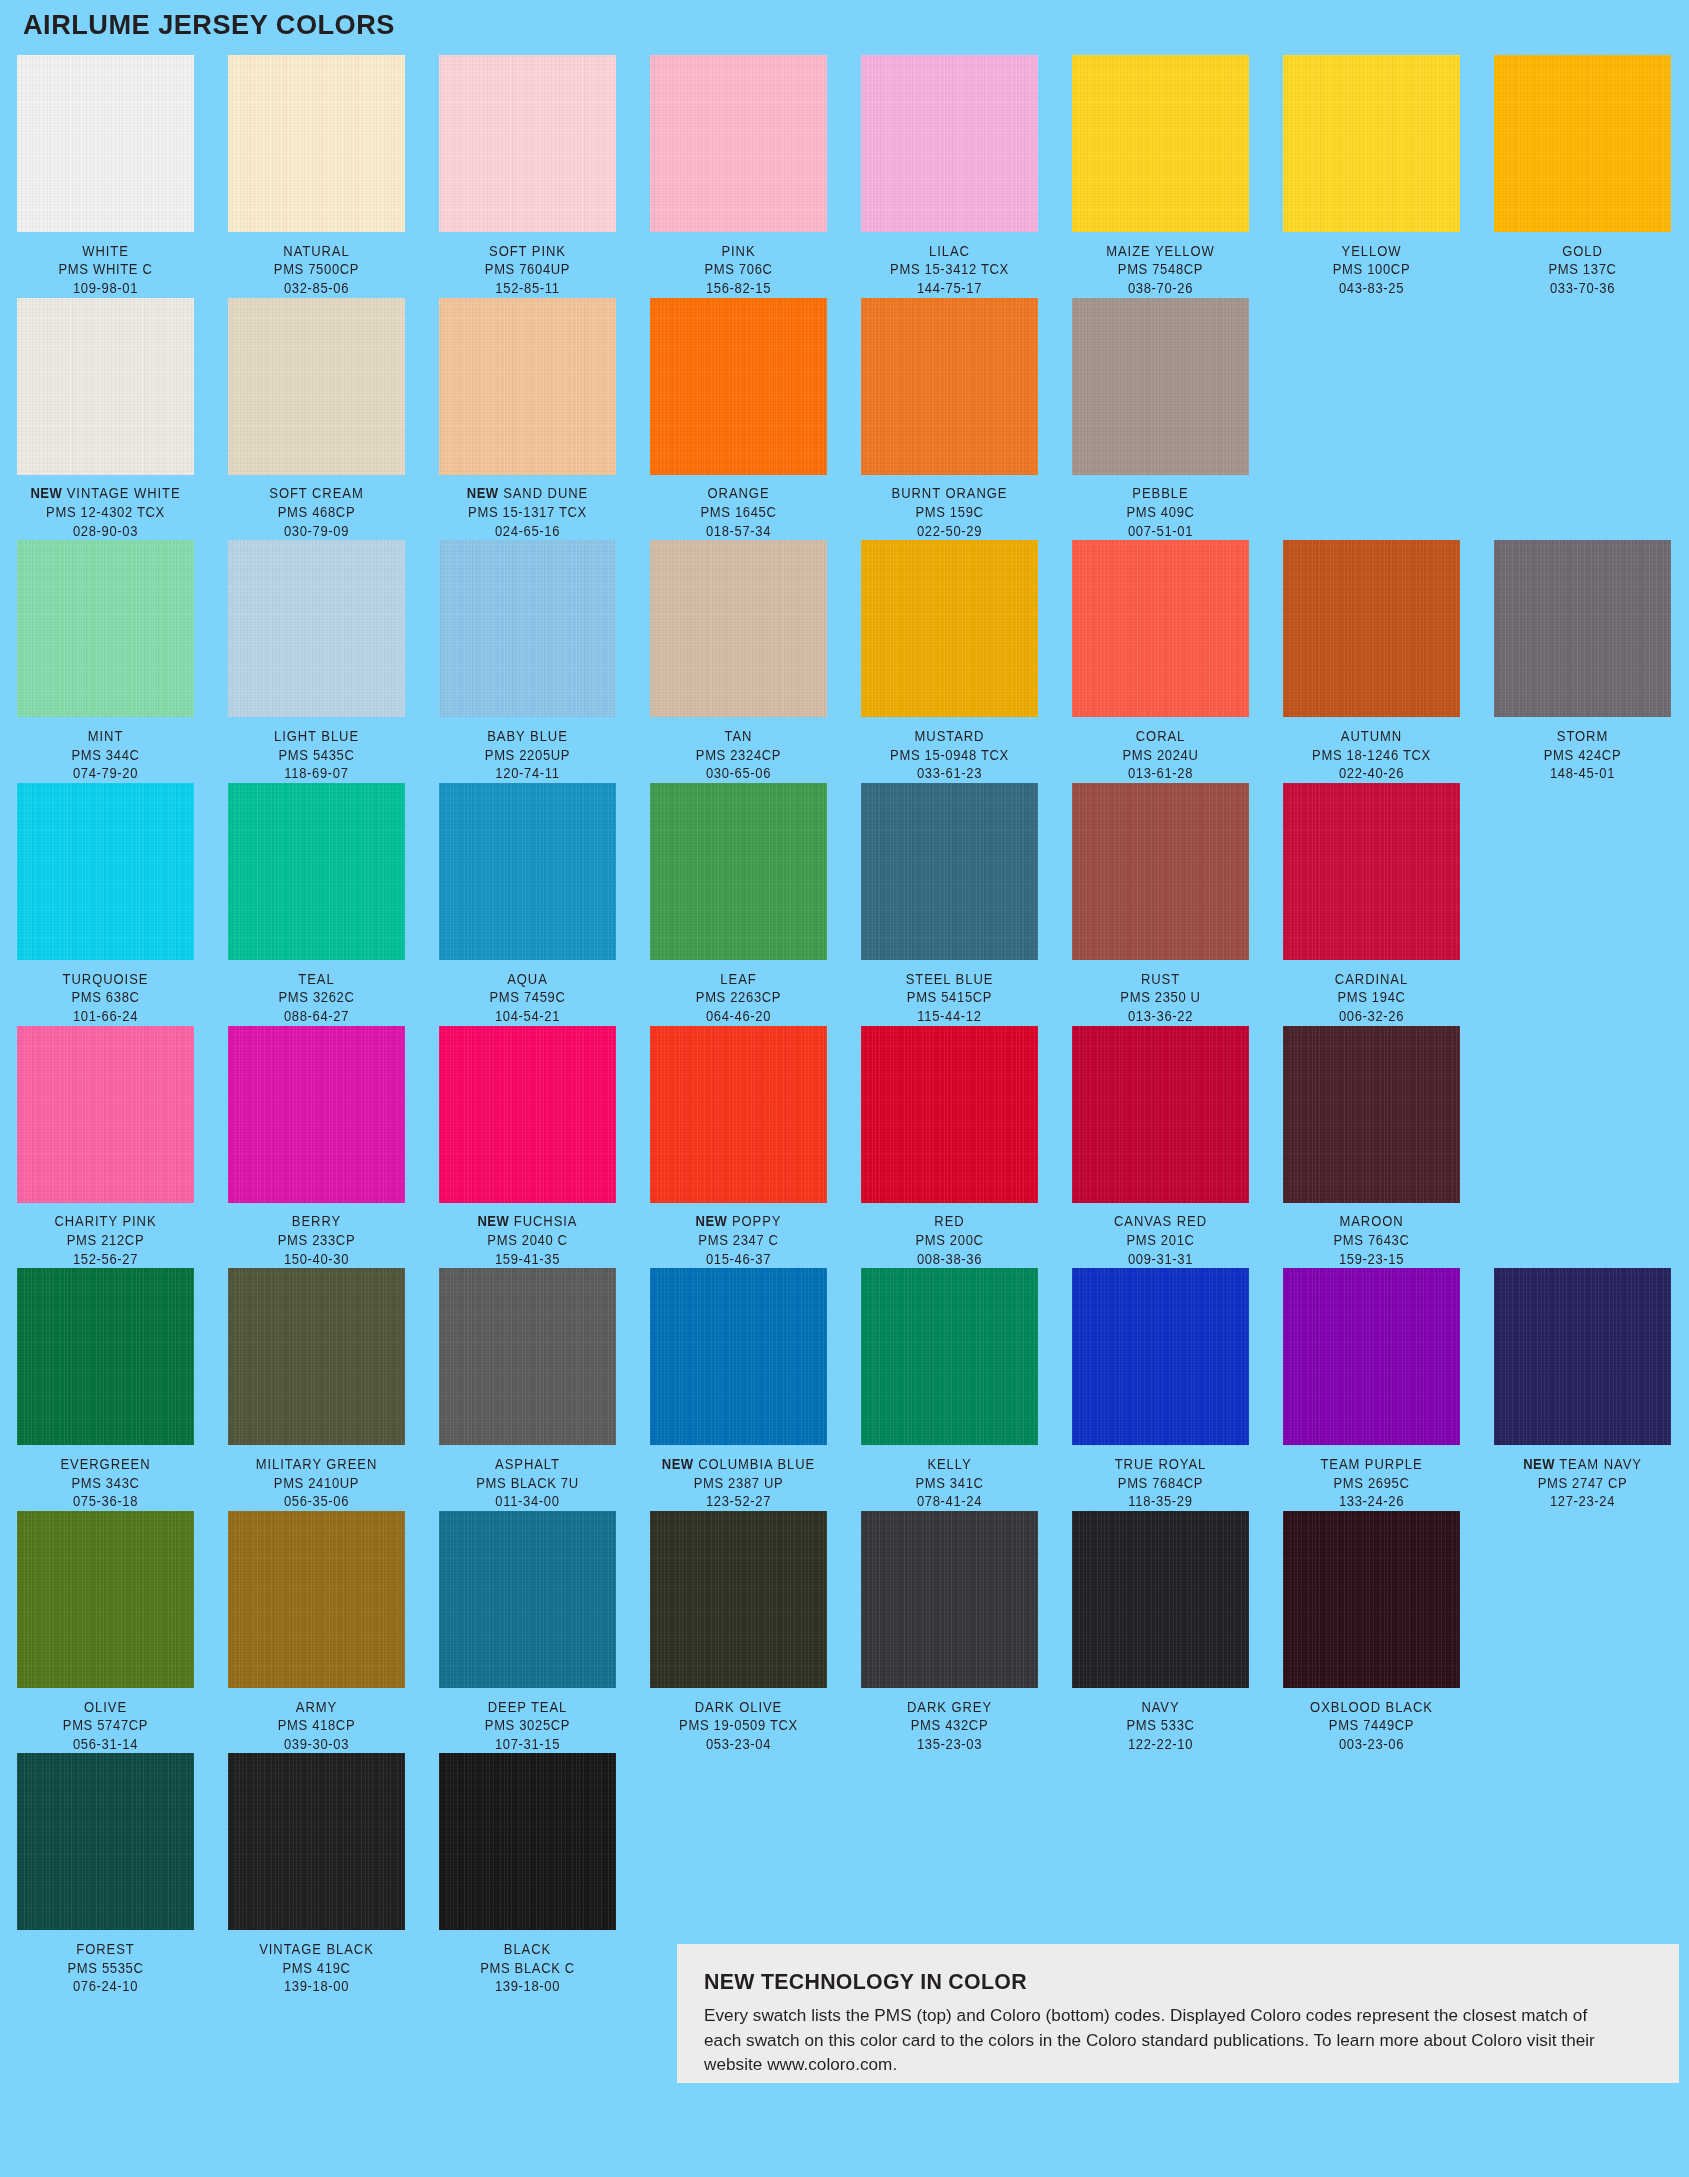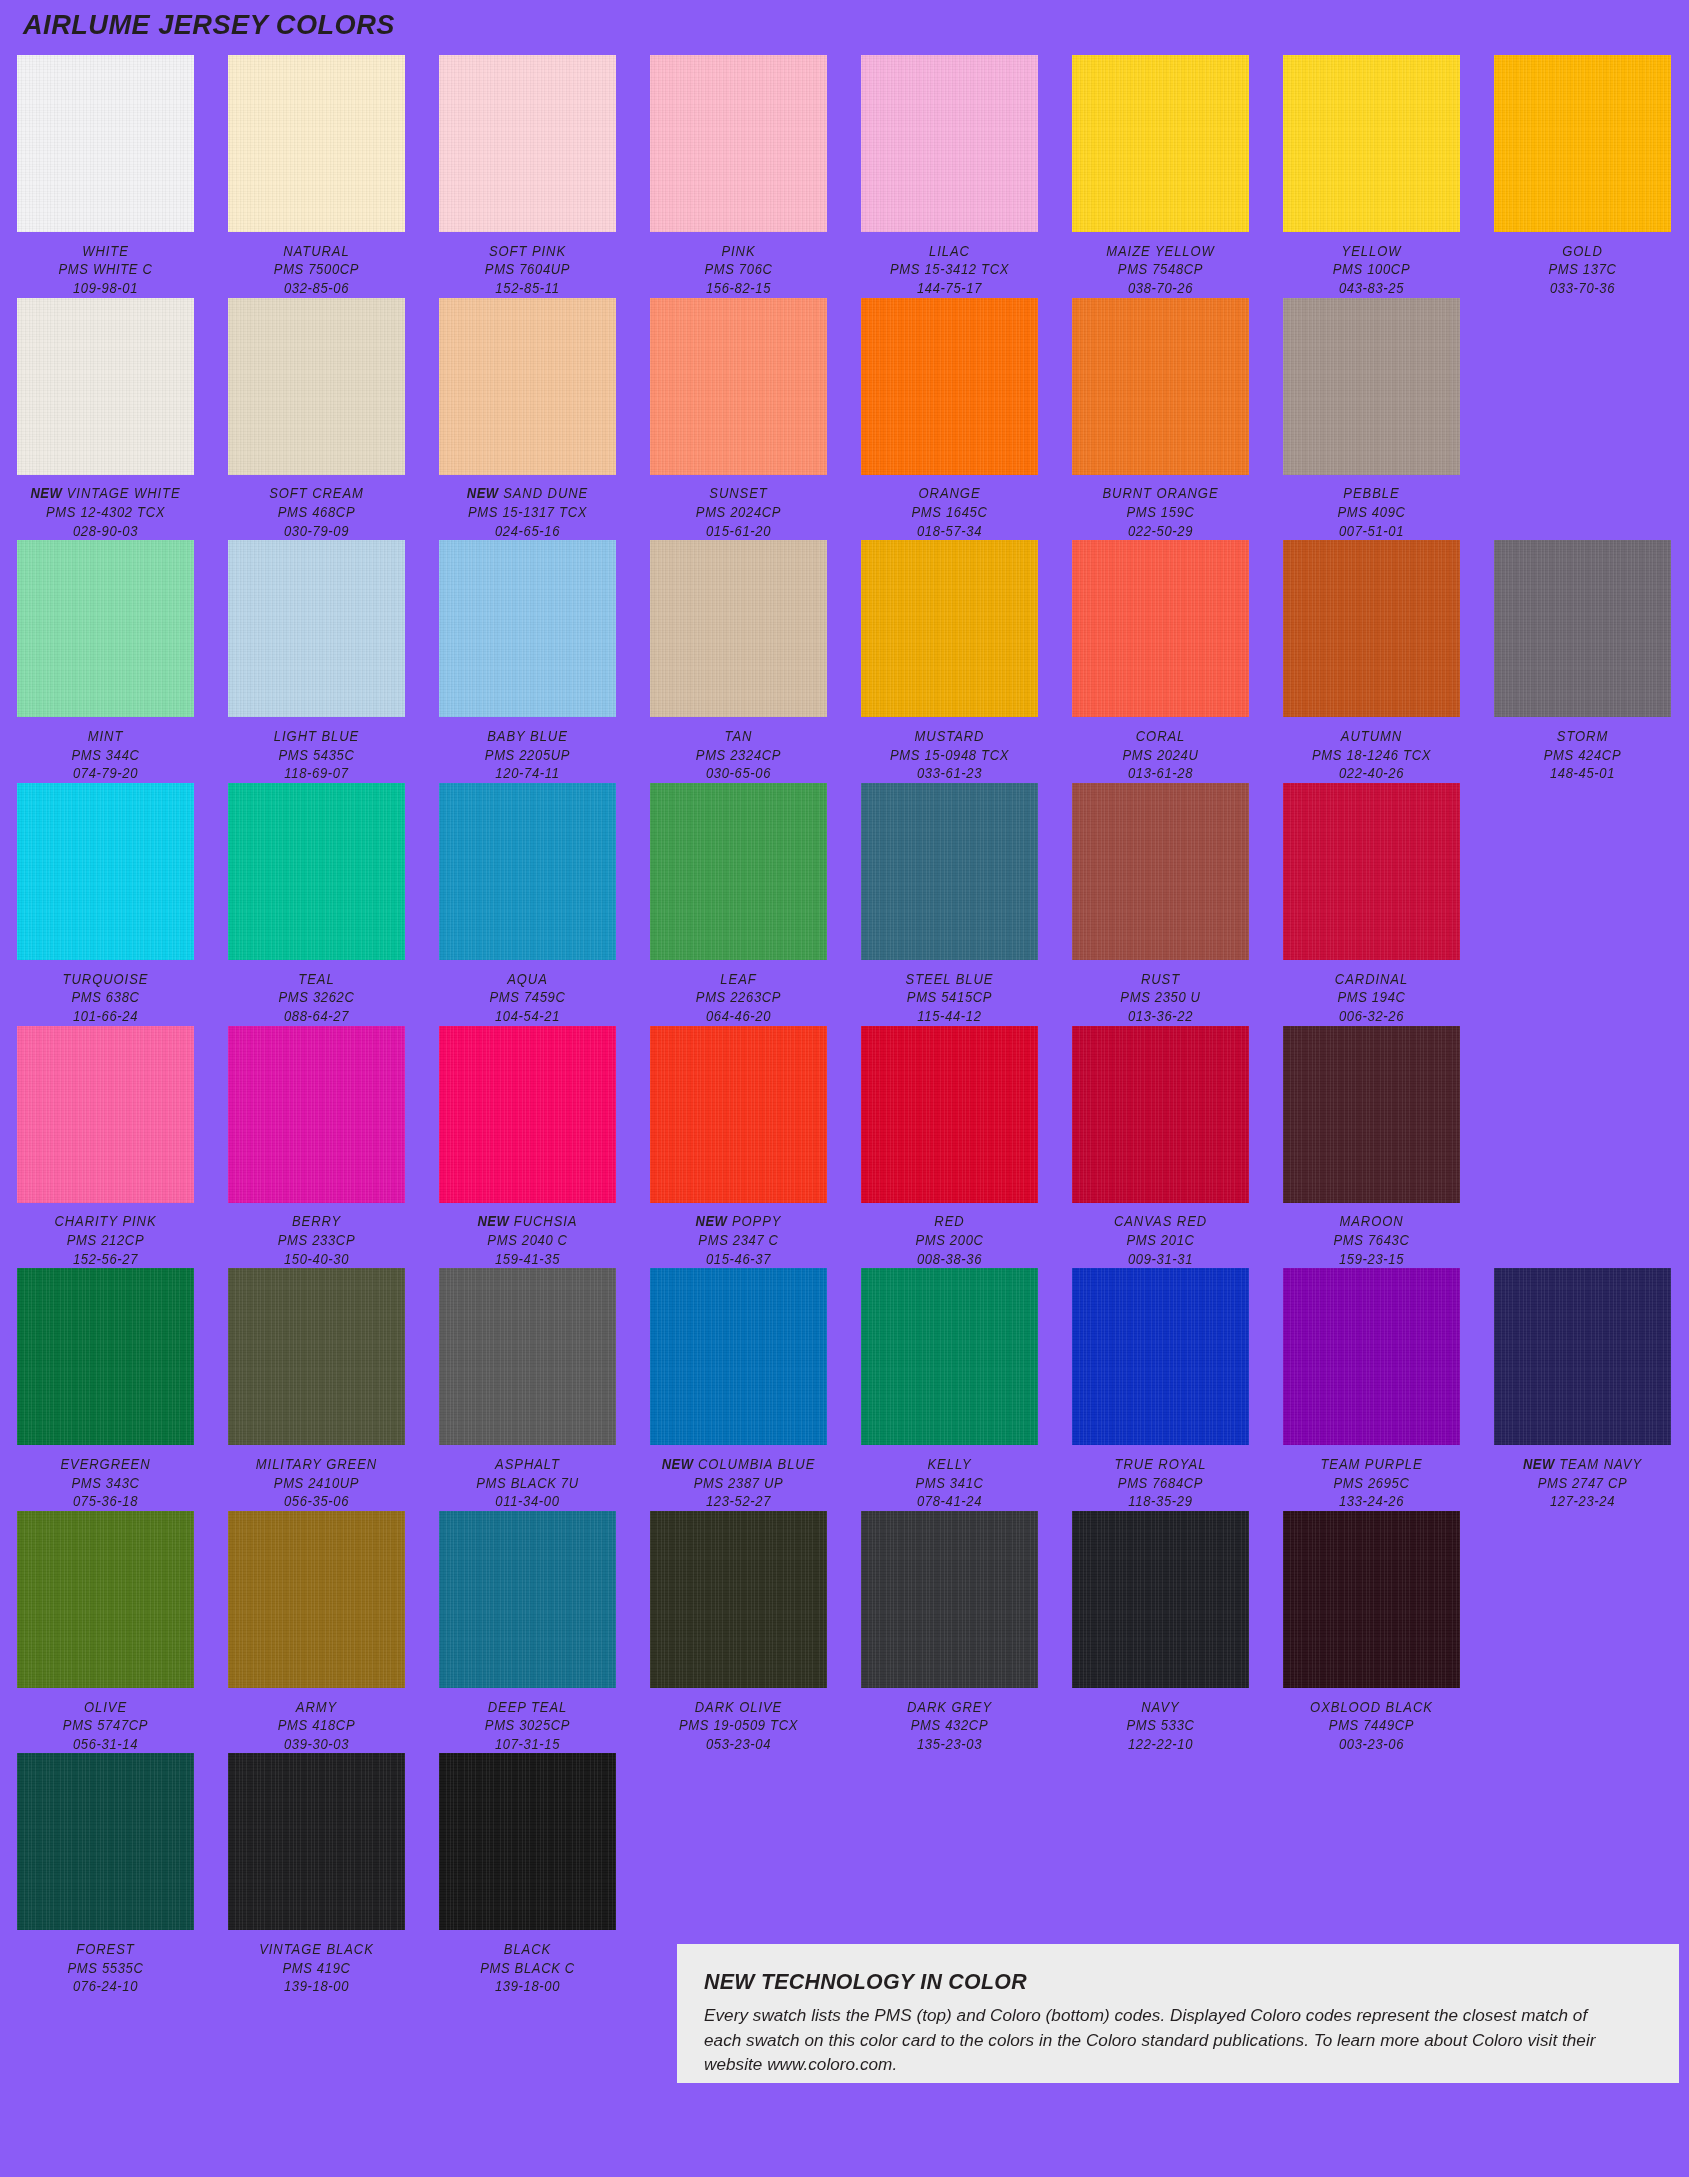--- a/index.html
+++ b/index.html
@@ -10,23 +10,22 @@
     height: 2178px;
     background: #ffffff;
     font-family: "Liberation Sans", sans-serif;
     -webkit-font-smoothing: antialiased;
   }
 
   #page {
     position: relative;
     width: 1690px;
     height: 2178px;
-    background: #8b5cf6;
+    background: #7dd3fc;
     overflow: hidden;
-    font-style: italic;
   }
 
   
   .page-title {
     position: absolute;
     left: 23px;
     top: 9px;
     font-size: 28px;
     font-weight: 700;
     letter-spacing: 0.5px;
@@ -245,28 +244,20 @@
         </div>
         <div class="cell">
           <div class="swatch" style="background: rgb(243, 196, 154);"></div>
           <div class="labels">
             <div class="name"><span class="new-tag">NEW</span> <span>SAND DUNE</span></div>
             <div class="pms">PMS 15-1317 TCX</div>
             <div class="coloro">024-65-16</div>
           </div>
         </div>
         <div class="cell">
-          <div class="swatch" style="background: rgb(253, 143, 111);"></div>
-          <div class="labels">
-            <div class="name"><span>SUNSET</span></div>
-            <div class="pms">PMS 2024CP</div>
-            <div class="coloro">015-61-20</div>
-          </div>
-        </div>
-        <div class="cell">
           <div class="swatch" style="background: rgb(253, 111, 5);"></div>
           <div class="labels">
             <div class="name"><span>ORANGE</span></div>
             <div class="pms">PMS 1645C</div>
             <div class="coloro">018-57-34</div>
           </div>
         </div>
         <div class="cell">
           <div class="swatch" style="background: rgb(239, 118, 34);"></div>
           <div class="labels">

